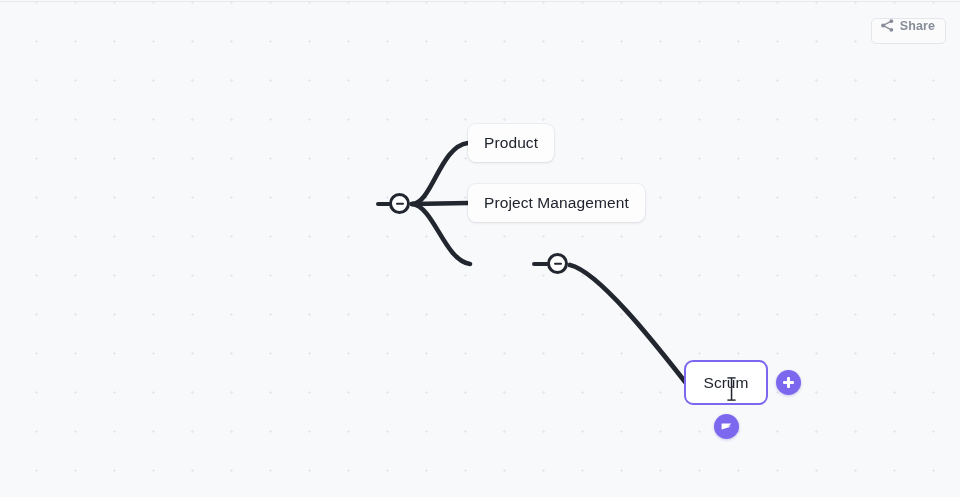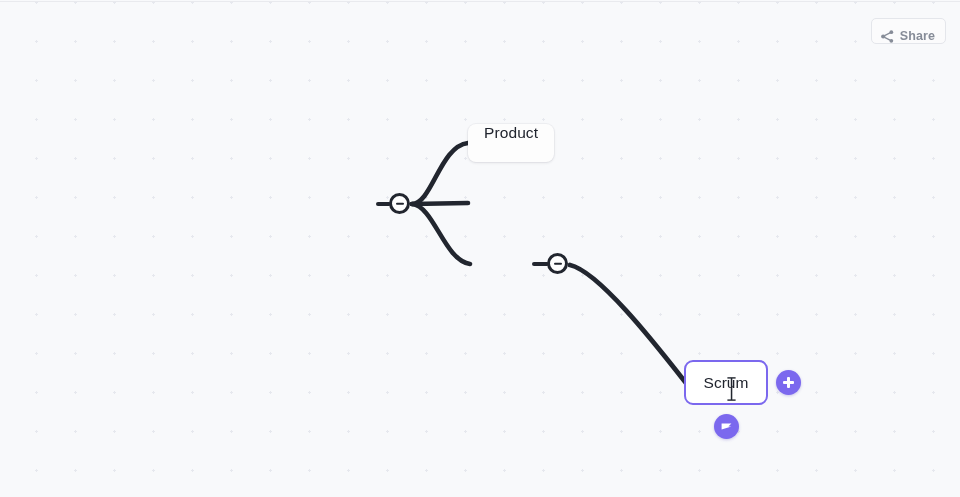--- a/index.html
+++ b/index.html
@@ -48,21 +48,21 @@
   #top-toolbar {
     position: absolute;
     top: 18px;
     right: 14px;
     display: flex;
     gap: 9px;
     z-index: 40;
   }
   .tool-btn {
     display: flex;
-    align-items: flex-end;
+    align-items: flex-start;
     gap: 6px;
     height: 26px;
     padding: 0 10px 0 9px;
     background: #fbfbfc;
     border: 1px solid #e4e6eb;
     border-radius: 5px;
     font-size: 12.5px;
     font-weight: 600;
     color: #868c98;
     letter-spacing: .1px;
@@ -76,20 +76,21 @@
     position: absolute;
     inset: 0;
     z-index: 5;
     pointer-events: none;
   }
 
   
   .node {
     position: absolute;
     display: flex;
+    align-items: center;
     justify-content: center;
     height: 38px;
     padding: 0 16px;
     background: #fdfdfd;
     border-radius: 8px;
     box-shadow: 0 1px 3px rgba(26,30,45,.10), 0 0 0 1px rgba(26,30,45,.035);
     font-size: 15.5px;
     font-weight: 500;
     color: #20242e;
     letter-spacing: .1px;
@@ -266,20 +267,23 @@
     <path d="M 534 264 L 547 264" stroke="#22262f" stroke-width="4" fill="none" stroke-linecap="round"></path>
 
     <path d="M 570 265 C 600 272, 660 350, 686 383" stroke="#22262f" stroke-width="4.8" fill="none" stroke-linecap="round"></path>
   </svg>
 
 
   <div class="node" id="node-product">
     <span>Product</span>
   </div>
 
+  <div class="node" id="node-project-mgmt">
+    <span>Project Management</span>
+  </div>
 
 
   <div id="node-scrum">
     <span>Scrum</span>
   </div>
 
   <div class="toggle" id="toggle-blog"></div>
   <div class="toggle" id="toggle-agile"></div>
 
 

